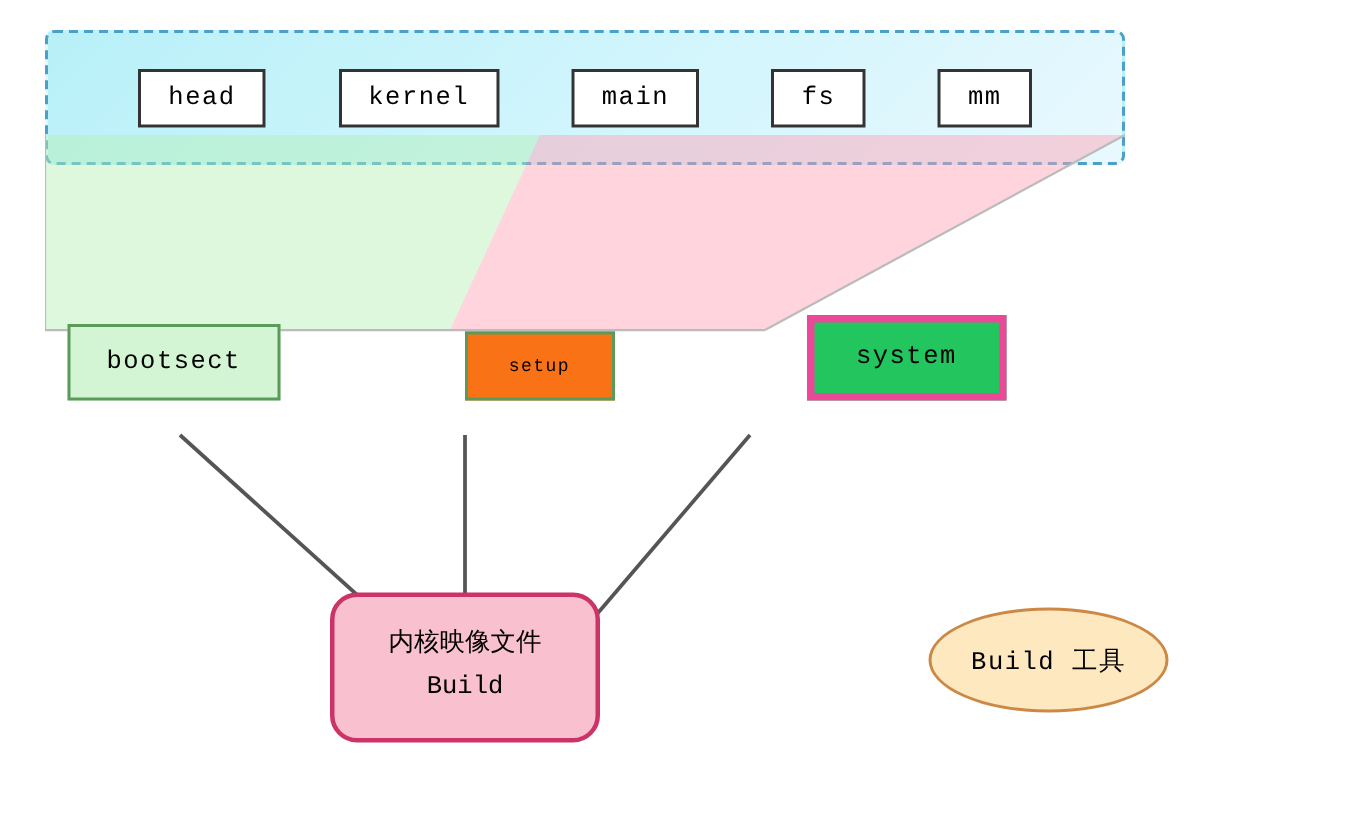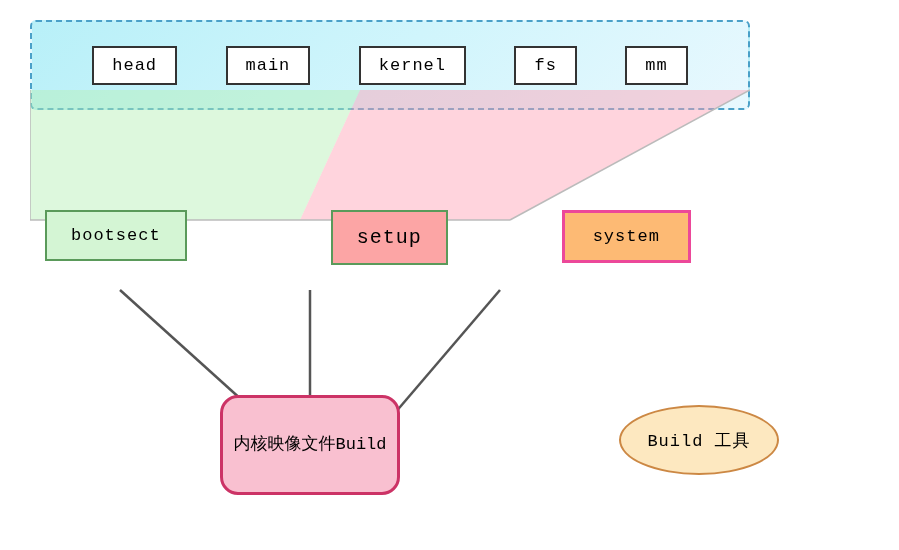--- a/index.html
+++ b/index.html
@@ -59,52 +59,52 @@
       background: #d4f5d4;
       padding: 14px 24px;
       font-size: 17px;
       letter-spacing: 1px;
       min-width: 120px;
       text-align: center;
     }
 
     .setup-box {
       border: 2.5px solid #5a9a5a;
-      background: #fca5a5;
+      background: #f97316;
       padding: 14px 24px;
-      font-size: 20px;
+      font-size: 12px;
       letter-spacing: 1px;
       min-width: 100px;
       text-align: center;
-      margin-left: 40px;
+      margin-left: 19px;
     }
 
     .system-box {
-      border: 3px solid #ec4899;
-      background: #fdba74;
+      border: 5px solid #ec4899;
+      background: #22c55e;
       padding: 14px 28px;
       font-size: 17px;
       letter-spacing: 1px;
       min-width: 100px;
       text-align: center;
-      margin-left: 30px;
+      margin-left: 44px;
     }
 
     
     .image-box {
       position: absolute;
       bottom: 55px;
       left: 220px;
       width: 180px;
       height: 100px;
       border: 3px solid #cc3366;
       background: #f9c0d0;
       border-radius: 18px;
       display: flex;
-      flex-direction: row;
+      flex-direction: column;
       align-items: center;
       justify-content: center;
       font-size: 17px;
       line-height: 1.7;
     }
 
     
     .build-ellipse {
       position: absolute;
       bottom: 75px;
@@ -131,39 +131,39 @@
       pointer-events: none;
     }
   </style>
 </head>
 <body>
 
 <div class="diagram-container">
 
   <div class="top-group">
     <div class="module-box">head</div>
+    <div class="module-box">kernel</div>
     <div class="module-box">main</div>
-    <div class="module-box">kernel</div>
     <div class="module-box">fs</div>
     <div class="module-box">mm</div>
   </div>
 
   <svg class="funnel-svg" viewBox="0 0 720 200" preserveAspectRatio="none">
 
     <polygon points="0,30 330,30 270,160 0,160" fill="rgba(180,240,180,0.45)" stroke="none"></polygon>
 
     <polygon points="330,30 720,30 480,160 270,160" fill="rgba(255,160,180,0.45)" stroke="none"></polygon>
 
     <line x1="0" y1="30" x2="0" y2="160" stroke="#bbb" stroke-width="1.5"></line>
     <line x1="720" y1="30" x2="480" y2="160" stroke="#bbb" stroke-width="1.5"></line>
     <line x1="0" y1="160" x2="270" y2="160" stroke="#bbb" stroke-width="1.5"></line>
     <line x1="270" y1="160" x2="480" y2="160" stroke="#bbb" stroke-width="1.5"></line>
   </svg>
 
-  <div style="position:absolute; top:210px; left:45px; display:flex; align-items:flex-start; gap:12px;">
+  <div style="position:absolute; top:210px; left:45px; display:flex; align-items:flex-end; gap:12px;">
     <div class="bootsect-box">bootsect</div>
     <div style="width:80px;"></div>
     <div class="setup-box">setup</div>
     <div style="width:60px;"></div>
     <div class="system-box">system</div>
   </div>
 
   <svg class="arrows-svg">
     <defs>
       <marker id="arrowhead" markerWidth="12" markerHeight="8" refX="10" refY="4" orient="auto">

